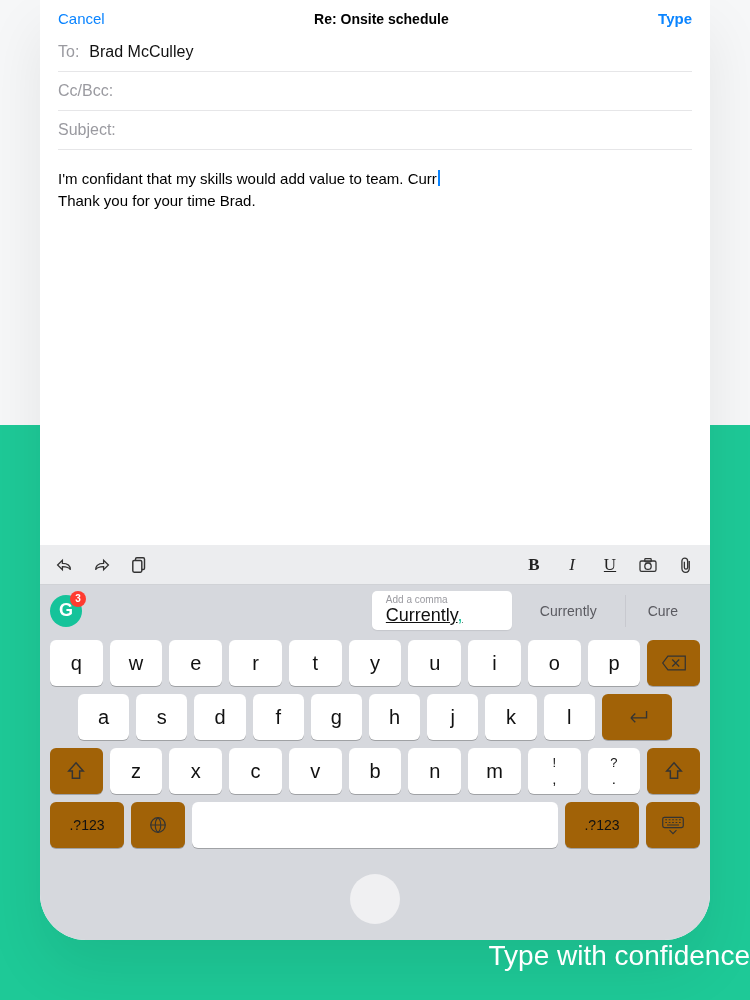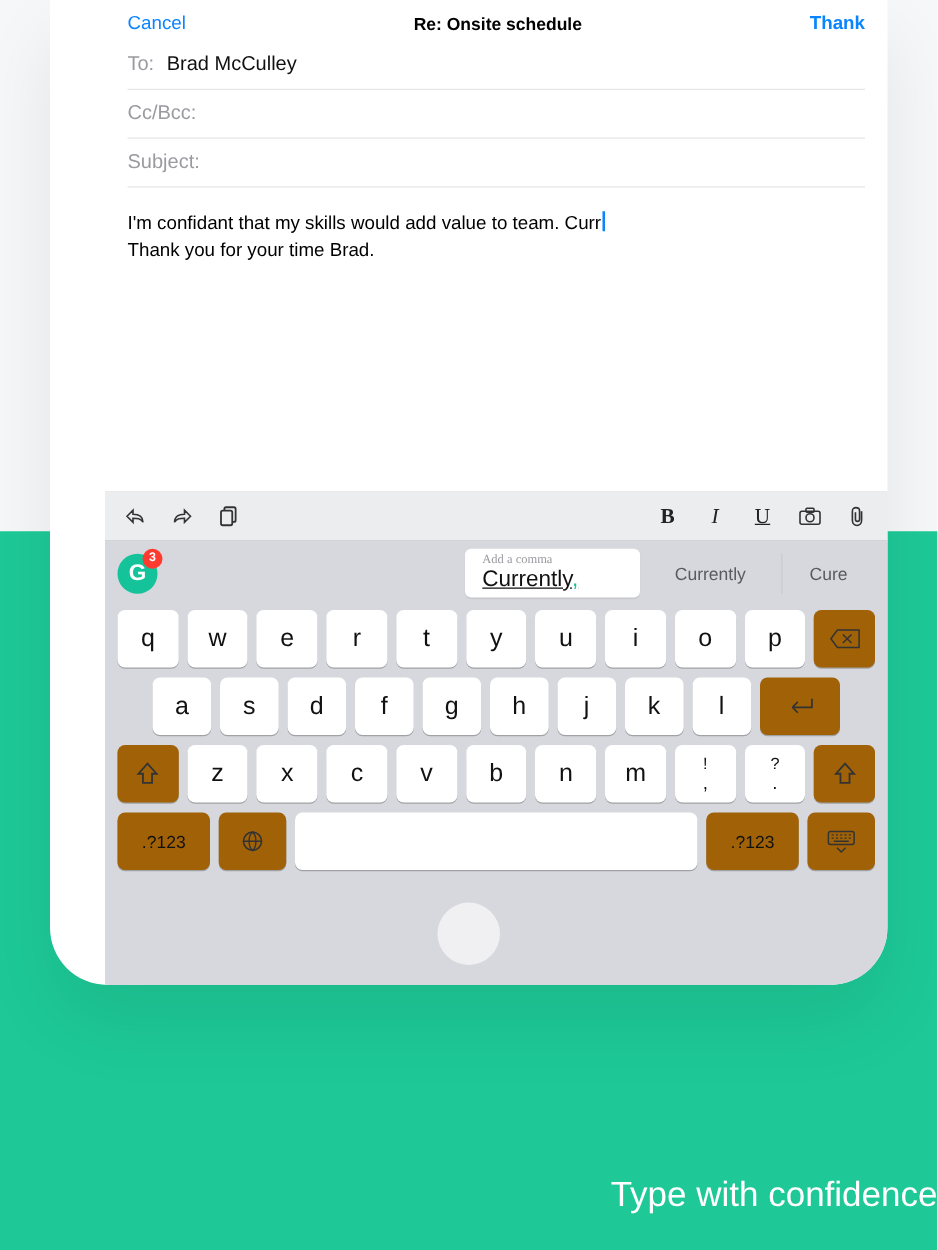--- a/index.html
+++ b/index.html
@@ -27,29 +27,28 @@
     font-size: 28px;
     font-weight: 300;
     z-index: 2;
   }
 
   .device {
     position: absolute;
     left: 40px;
     right: 40px;
     top: 0;
-    height: 788px;
+    height: 940px;
     background: #ffffff;
     border-radius: 0 0 46px 46px;
     box-shadow: 0 30px 60px rgba(0,0,0,0.08);
     z-index: 1;
     display: flex;
     flex-direction: column;
     overflow: hidden;
-    padding-left: 44px;
   }
   .home-indicator {
     position: absolute;
     bottom: 16px;
     left: 50%;
     transform: translateX(-50%);
     width: 50px;
     height: 50px;
     border-radius: 50%;
     background: #f0f0f2;
@@ -151,21 +150,21 @@
 
   .sugg-spacer { flex: 1; }
   .sugg-card {
     background: #fff;
     border-radius: 5px;
     padding: 3px 14px 4px 14px;
     min-width: 140px;
     box-shadow: 0 1px 1px rgba(0,0,0,0.08);
     align-self: center;
   }
-  .sugg-hint { color: #9a9aa0; font-size: 10px; font-family: Liberation Serif, serif; }
+  .sugg-hint { color: #9a9aa0; font-size: 10px; }
   .sugg-word { color: #111; font-size: 18px; text-decoration: underline; }
   .sugg-word .comma { color: #15c39a; }
   .sugg-alt {
     align-self: center;
     color: #5a5a60;
     font-size: 14px;
     padding: 8px 22px;
     border-left: 1px solid #c8c9cf;
   }
   .sugg-alt.first { border-left: none; }
@@ -209,21 +208,21 @@
 </head>
 <body>
 
 <div class="page-bg-bottom"></div>
 
 <div class="device">
 
   <div class="nav">
     <span class="nav-left">Cancel</span>
     <span class="nav-title">Re: Onsite schedule</span>
-    <span class="nav-right">Thank</span>
+    <span class="nav-right">Type</span>
   </div>
 
   <div class="fields">
     <div class="field-row">
       <span class="field-label">To:</span>
       <span class="field-value">Brad McCulley</span>
     </div>
     <div class="field-row">
       <span class="field-label">Cc/Bcc:</span>
       <span class="field-value"></span>

